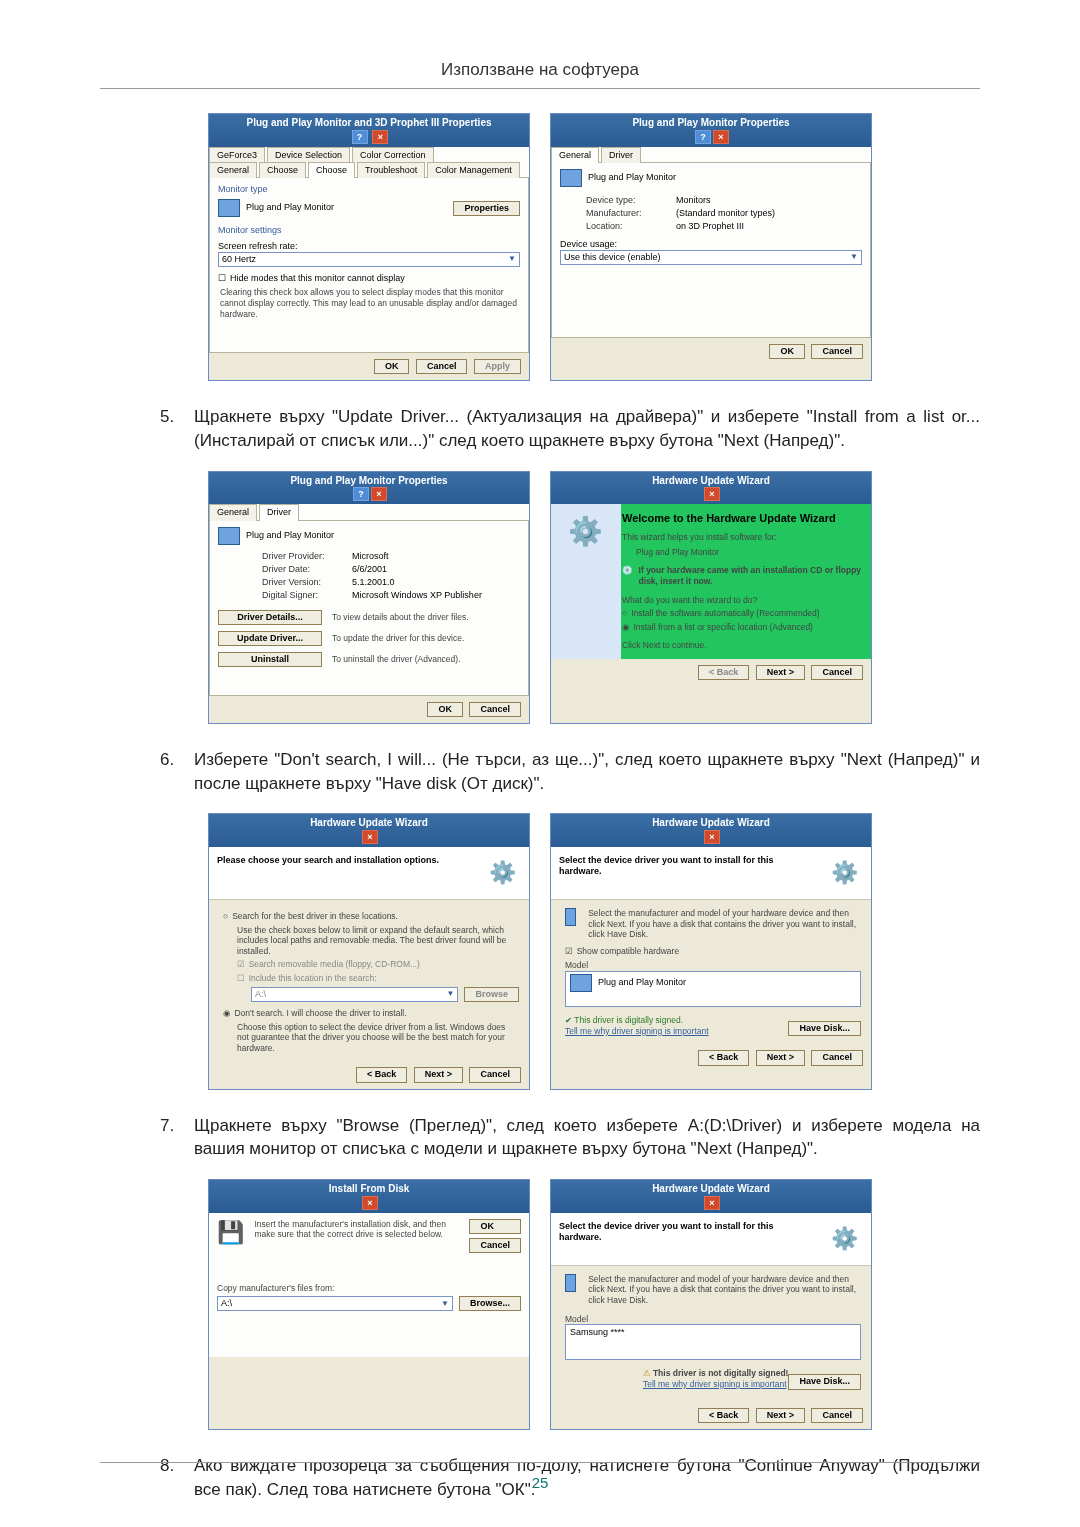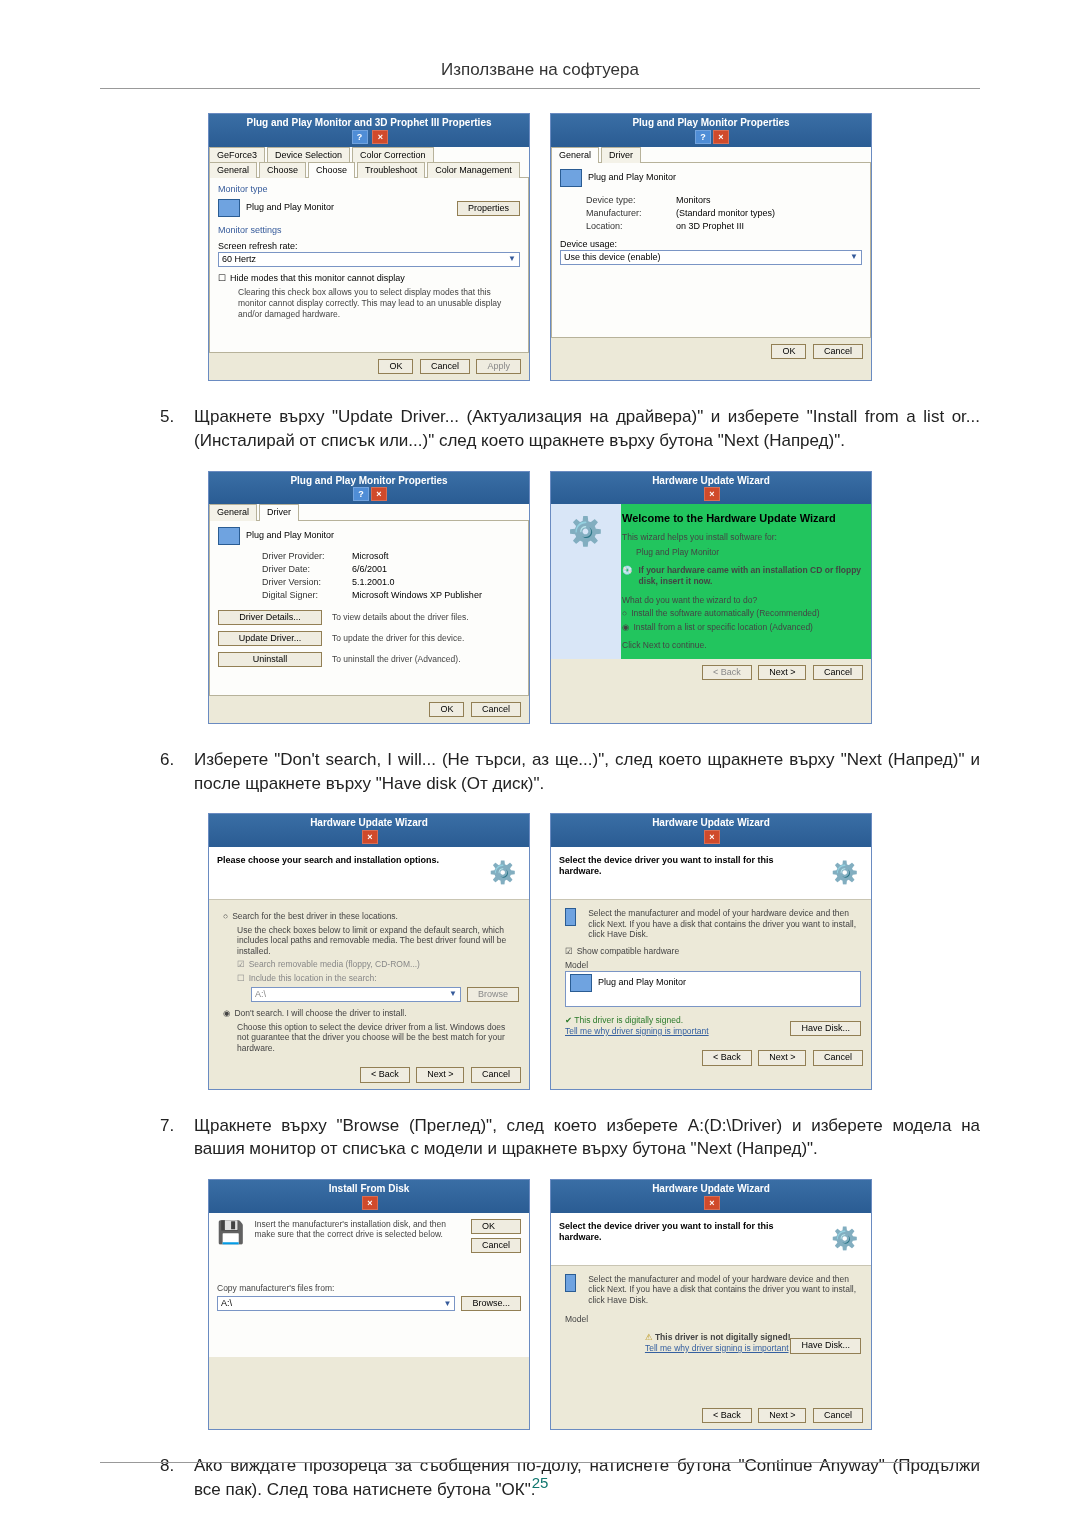--- a/index.html
+++ b/index.html
@@ -98,20 +98,21 @@
     font-size: 9px;
   }
   .kv { display: flex; gap: 10px; margin: 2px 0; }
   .kv .k { width: 80px; color: #333; }
   .win-button {
     background: #efece0;
     border: 1px solid #927f54;
     padding: 1px 10px;
     font-size: 9px;
     display: inline-block;
+    font-weight: bold;
   }
   .btn-row {
     text-align: right;
     padding: 6px 8px;
     background: #ece9d8;
   }
   .btn-row .win-button { margin-left: 4px; }
   .dropdown {
     border: 1px solid #7a95c5;
     background: white;
@@ -217,21 +218,21 @@
           <div class="lightblue">Monitor settings</div>
           <div style="margin-top:4px">Screen refresh rate:</div>
           <div class="dropdown">
             <span>60 Hertz</span>
               <span class="arrow">▼</span>
           </div>
           <div class="radio" style="margin-top:6px">
             <span>☐</span>
             <span>Hide modes that this monitor cannot display</span>
           </div>
-          <div class="small-note" style="margin-left:20px">Clearing this check box allows you to select display modes that this monitor cannot display correctly. This may lead to an unusable display and/or damaged hardware.</div>
+          <div class="small-note" style="margin-left:2px">Clearing this check box allows you to select display modes that this monitor cannot display correctly. This may lead to an unusable display and/or damaged hardware.</div>
         </div>
         <div class="btn-row">
           <span class="win-button">OK</span>
           <span class="win-button">Cancel</span>
           <span class="win-button muted">Apply</span>
         </div>
       </div>
     </div>
 
     <div class="dlg">
@@ -500,20 +501,21 @@
       <div class="wiz-top">
         <b style="flex:1">Select the device driver you want to install for this hardware.</b>
         <span class="wiz-icon">⚙️</span>
       </div>
       <div class="wiz-body">
         <div class="small-note" style="display:flex;gap:6px">
             <span class="mon-icon"></span>
             <span>Select the manufacturer and model of your hardware device and then click Next. If you have a disk that contains the driver you want to install, click Have Disk.</span>
           </div>
         <div class="small-note" style="margin-top:8px">Model</div>
+        <div class="listbox"><span>Samsung ****</span></div>
         <div style="display:flex;justify-content:flex-end;align-items:flex-end;margin-top:8px">
           <div>
             <div class="small-note"><span style="color:#b58a00">⚠</span> <b>This driver is not digitally signed!</b></div>
             <div class="underline-link">Tell me why driver signing is important</div>
           </div>
           <span class="win-button">Have Disk...</span>
         </div>
       </div>
       <div class="btn-row">
         <span class="win-button">&lt; Back</span>

